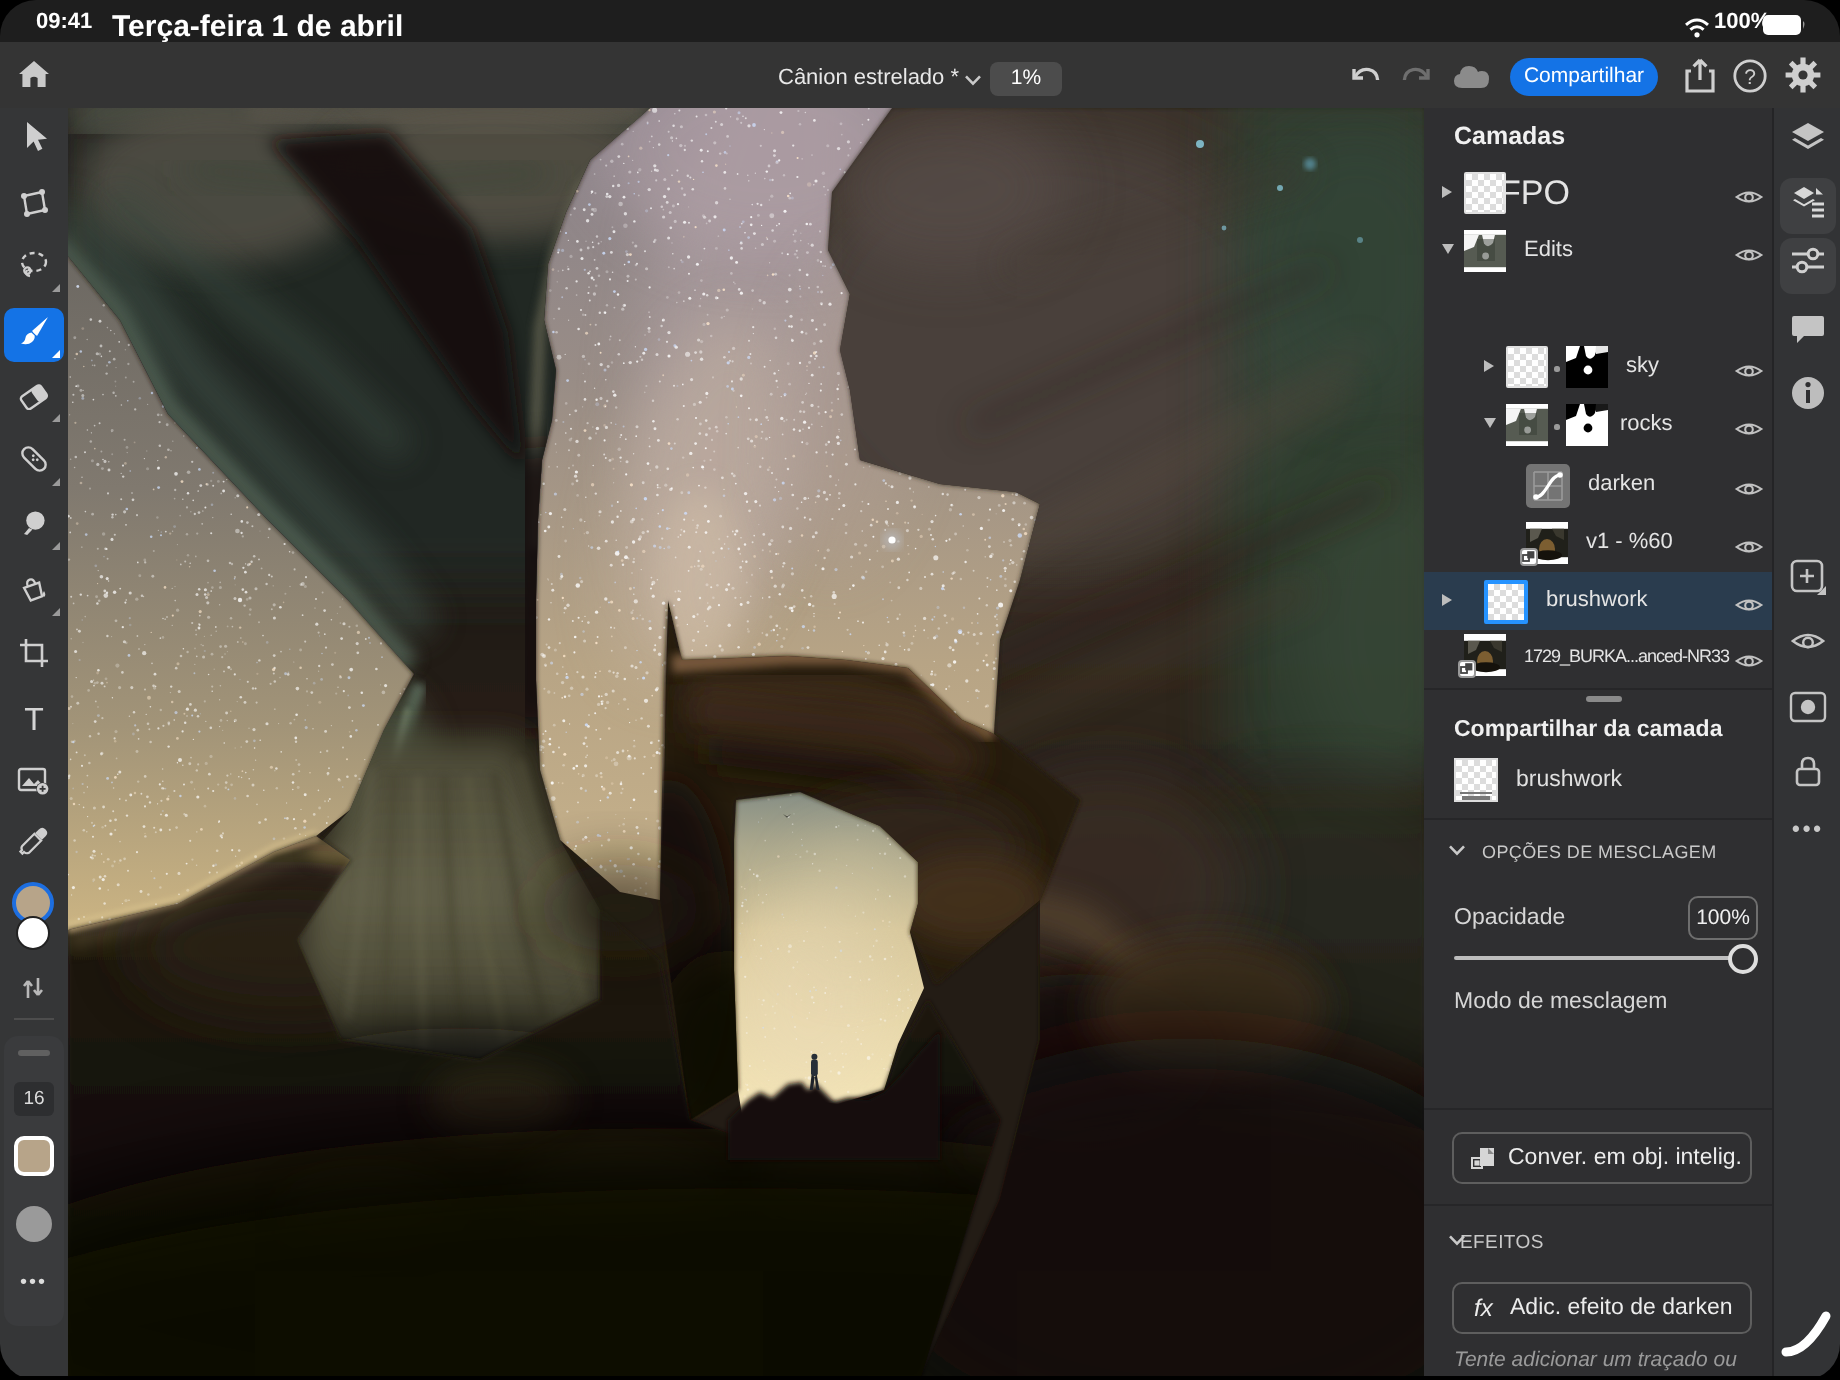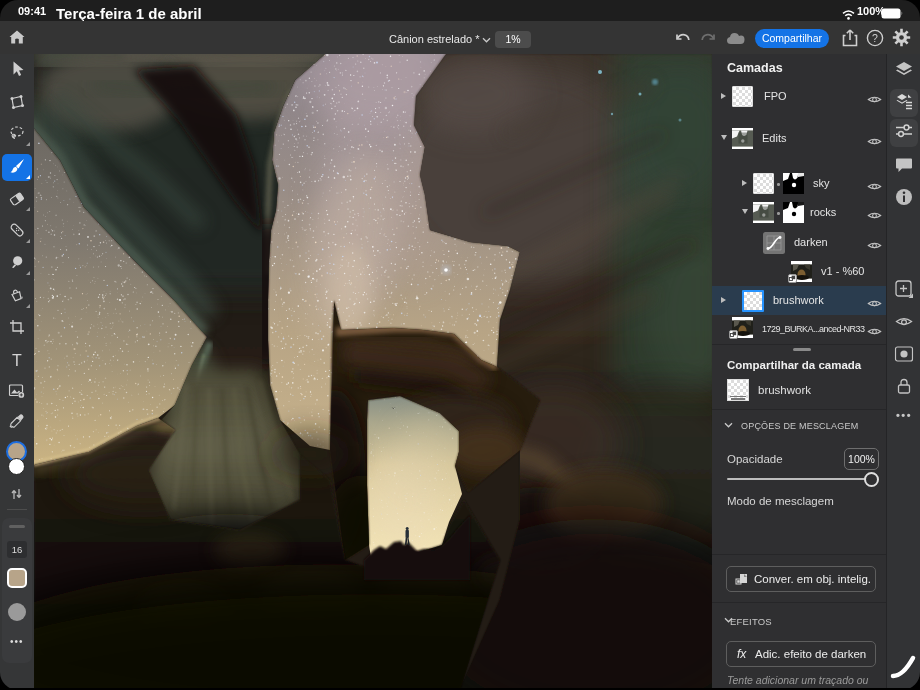--- a/index.html
+++ b/index.html
@@ -2907,27 +2907,27 @@
  <div class="abs" style="left:712px;top:54px;width:174px;height:634px;background:#2f2f31">
   <div class="abs" style="left:15px;top:7px;font-size:12.5px;font-weight:bold;color:#f0f0f0">Camadas</div>
   <div class="abs" style="left:0;top:0;width:174px;height:290px">
         <div style="position:absolute;left:0;top:28px;width:174px;height:29px;">
 <div style="position:absolute;left:9px;top:11px">
             <div style="width:0;height:0;border-left:5px solid #bdbdbd;border-top:3.5px solid transparent;border-bottom:3.5px solid transparent"></div>
           </div>
           <div style="position:absolute;left:20px;top:4px">
             <div style="width:21px;height:21px;background-color:#fff;background-image:linear-gradient(45deg,#dcdcdc 26%,transparent 26%,transparent 74%,#dcdcdc 74%),linear-gradient(45deg,#dcdcdc 26%,transparent 26%,transparent 74%,#dcdcdc 74%);background-size:6px 6px;background-position:0 0,3px 3px;border:1px solid #e0e0e0;box-sizing:border-box;border-radius:1px"></div>
           </div>
-          <div style="position:absolute;left:52px;top:0;height:29px;line-height:29px;font-size:11px;color:#e4e4e4;white-space:nowrap">FPO</div>
+          <div style="position:absolute;left:38px;top:0;height:29px;line-height:29px;font-size:17px;color:#e4e4e4;white-space:nowrap">FPO</div>
 <div style="position:absolute;right:4px;top:9px"><svg width="15" height="11" viewBox="0 0 15 11">
               <path d="M1.3 5.5 Q7.5 1 13.7 5.5 Q7.5 10 1.3 5.5 Z" fill="none" stroke="#c2c2c2" stroke-width="1.05"></path>
               <circle cx="7.5" cy="5.7" r="1.9" fill="none" stroke="#c2c2c2" stroke-width="1.05"></circle>
             </svg></div>
         </div>
-        <div style="position:absolute;left:0;top:70px;width:174px;height:29px;">
+        <div style="position:absolute;left:0;top:57px;width:174px;height:29px;">
 <div style="position:absolute;left:9px;top:11px">
             <div style="width:0;height:0;border-top:5px solid #bdbdbd;border-left:3.5px solid transparent;border-right:3.5px solid transparent"></div>
           </div>
           <div style="position:absolute;left:20px;top:4px">
             <svg width="21" height="21" viewBox="0 0 21 21" style="display:block">
               <rect width="21" height="21" fill="#fff"></rect>
               <rect x="0" y="2.4" width="21" height="16.2" fill="#565b52"></rect>
               <path d="M0 2.4 L7.5 2.4 L5 8.5 L0 10.5 Z" fill="#f4f4f4"></path>
               <path d="M9 2.4 L15.5 2.4 L14.5 6.5 Q12 9.5 10 6.8 Z" fill="#f4f4f4"></path>
               <circle cx="10.8" cy="13" r="1.7" fill="#ececec"></circle>
@@ -3009,21 +3009,21 @@
               <circle cx="5" cy="16.5" r="1.4" fill="#fff"></circle>
               <circle cx="17" cy="5.5" r="1.4" fill="#fff"></circle>
             </svg>
           </div>
           <div style="position:absolute;left:82px;top:0;height:29px;line-height:29px;font-size:11px;color:#e4e4e4;white-space:nowrap">darken</div>
 <div style="position:absolute;right:4px;top:9px"><svg width="15" height="11" viewBox="0 0 15 11">
               <path d="M1.3 5.5 Q7.5 1 13.7 5.5 Q7.5 10 1.3 5.5 Z" fill="none" stroke="#c2c2c2" stroke-width="1.05"></path>
               <circle cx="7.5" cy="5.7" r="1.9" fill="none" stroke="#c2c2c2" stroke-width="1.05"></circle>
             </svg></div>
         </div>
-        <div style="position:absolute;left:0;top:203px;width:174px;height:29px;margin-left:28px;">
+        <div style="position:absolute;left:0;top:203px;width:174px;height:29px;">
 <div style="position:absolute;left:51px;top:4px">
             <div style="position:relative;width:21px;height:21px">
 <svg width="21" height="21" viewBox="0 0 21 21" style="display:block">
                 <rect width="21" height="21" fill="#fff"></rect>
                 <rect x="0" y="3.4" width="21" height="14.2" fill="#20201a"></rect>
                 <ellipse cx="10.5" cy="13.5" rx="4" ry="5" fill="#7c5e31"></ellipse>
                 <path d="M2 3.4 L8 3.4 L6 8 L2 10 Z" fill="#5a584e"></path>
                 <path d="M13 3.4 L19 3.4 L19 9 L15 7 Z" fill="#3a382e"></path>
                 <ellipse cx="11" cy="16.6" rx="7" ry="2.5" fill="#15120c"></ellipse>
               </svg>

